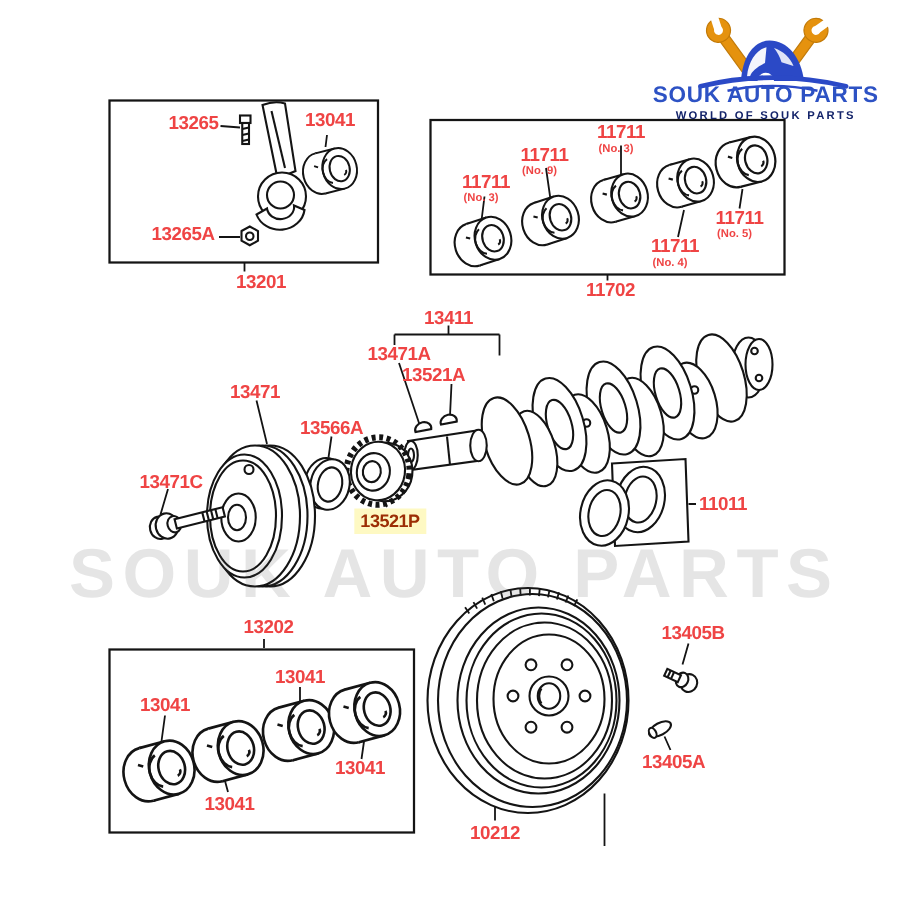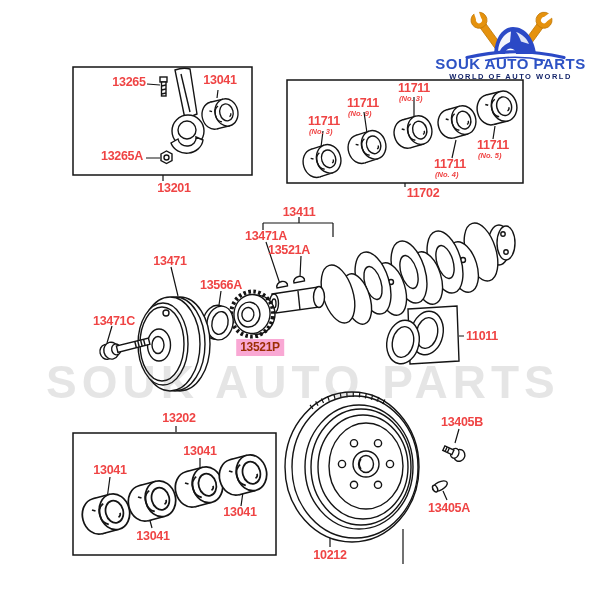--- a/index.html
+++ b/index.html
@@ -4,22 +4,22 @@
 <style>
   html,body{margin:0;padding:0;background:#fff;}
   .stage{position:relative;width:600px;height:600px;background:#fff;overflow:hidden;
          font-family:"Liberation Sans",sans-serif;}
   .stage svg.art{position:absolute;left:0;top:0;z-index:2;}
   .watermark{position:absolute;left:46px;top:355px;z-index:4;white-space:nowrap;
              font:700 46px "Liberation Sans",sans-serif;letter-spacing:5px;
              color:rgba(70,70,70,0.14);pointer-events:none;}
   .pl{position:absolute;z-index:6;transform:translateX(-50%);white-space:nowrap;
       font:700 12.5px/1.05 "Liberation Sans",sans-serif;color:#ef4444;letter-spacing:-0.3px;}
-  .pl .sub{font-size:7.5px;letter-spacing:0;padding-left:1px;font-style:italic;}
-  .pl.hl{background:#f9a8d4;color:#9c2e05;padding:2px 4px;font-size:12px;}
+  .pl .sub{font-size:7.5px;letter-spacing:0;padding-left:1px;}
+  .pl.hl{background:#fef9c3;color:#9c2e05;padding:2px 4px;font-size:12px;}
   .logo-title{position:absolute;left:428px;top:55px;width:165px;z-index:6;text-align:center;
               font:700 15px "Liberation Sans",sans-serif;color:#2d52c4;letter-spacing:.5px;}
   .logo-sub{position:absolute;left:428px;top:72px;width:165px;z-index:6;text-align:center;
             font:700 7.5px "Liberation Sans",sans-serif;color:#14246a;letter-spacing:1.5px;}
 </style>
 </head>
 <body>
 
 <div class="stage">
 
@@ -223,21 +223,21 @@
       <path d="M516,32 C522,34 527,38.5 529,44 L521,41.5 C520,38 518,34.5 516,32 Z" fill="#fff" opacity="0.85"></path>
       <path d="M505,54 a5.5,5.5 0 0 1 11,0 z" fill="#fff"></path>
       <path d="M467,57.5 Q515,46 564,57.5" stroke="#2b49c6" stroke-width="3.2" fill="none" stroke-linecap="round"></path>
       <path d="M485,60.5 Q515,54 545,60.5" stroke="#2b49c6" stroke-width="1.6" fill="none"></path>
     </g>
   </svg>
 
   <div class="watermark">SOUK AUTO PARTS</div>
 
   <div class="logo-title">SOUK AUTO PARTS</div>
-  <div class="logo-sub">WORLD OF AUTO WORLD</div>
+  <div class="logo-sub">WORLD OF SOUK PARTS</div>
 
   <div class="pl" style="left:129px;top:76px">13265</div>
   <div class="pl" style="left:220px;top:74px">13041</div>
   <div class="pl" style="left:122px;top:150px">13265A</div>
   <div class="pl" style="left:174px;top:182px">13201</div>
 
   <div class="pl" style="left:324px;top:115px">
     <div>11711</div>
     <div class="sub">(No. 3)</div>
   </div>
@@ -250,21 +250,21 @@
     <div class="sub">(No. 3)</div>
   </div>
   <div class="pl" style="left:450px;top:158px">
     <div>11711</div>
     <div class="sub">(No. 4)</div>
   </div>
   <div class="pl" style="left:493px;top:139px">
     <div>11711</div>
     <div class="sub">(No. 5)</div>
   </div>
-  <div class="pl" style="left:423px;top:187px">11702</div>
+  <div class="pl" style="left:407px;top:187px">11702</div>
 
   <div class="pl" style="left:299px;top:206px">13411</div>
   <div class="pl" style="left:266px;top:230px">13471A</div>
   <div class="pl" style="left:289px;top:244px">13521A</div>
   <div class="pl" style="left:170px;top:255px">13471</div>
   <div class="pl" style="left:221px;top:279px">13566A</div>
   <div class="pl" style="left:114px;top:315px">13471C</div>
   <div class="pl hl" style="left:260px;top:339px">13521P</div>
   <div class="pl" style="left:482px;top:330px">11011</div>
 

